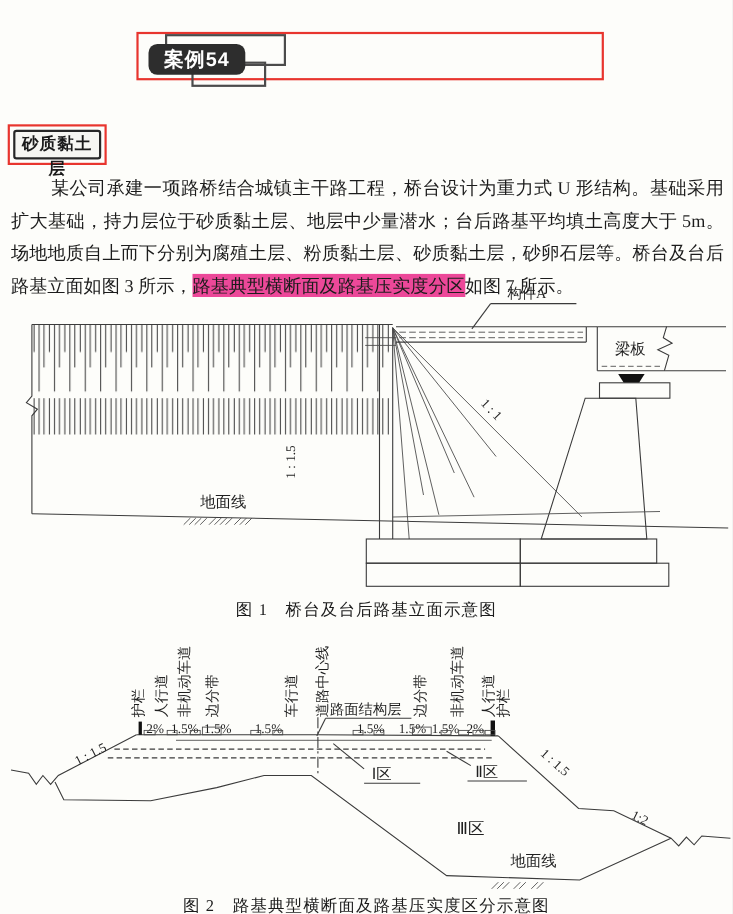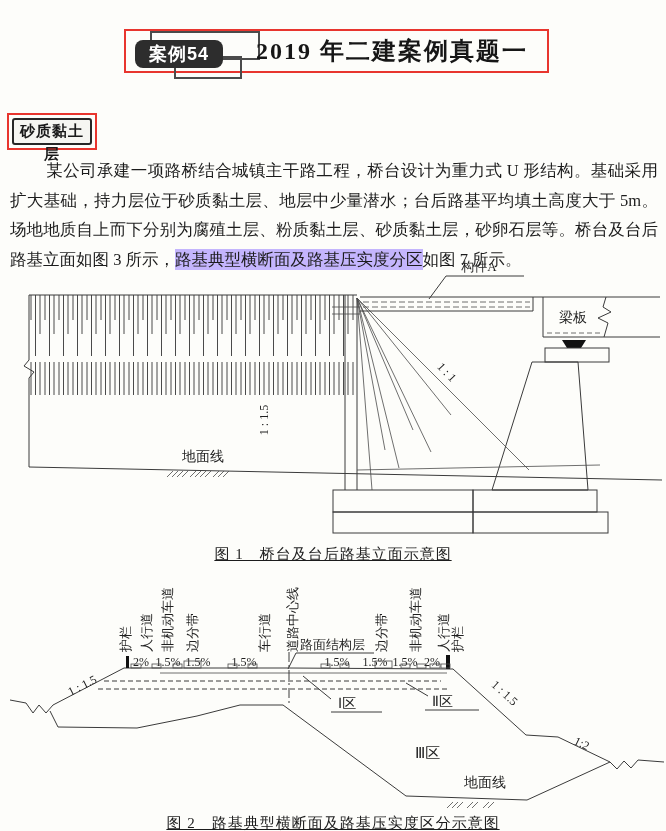--- a/index.html
+++ b/index.html
@@ -21,45 +21,44 @@
   
   .section-label-box{position:absolute;left:7px;top:113px;width:90px;height:37px;
                      border:2px solid #e8352e;box-sizing:border-box;padding:3px;}
   .banner{width:100%;height:100%;box-sizing:border-box;border:2px solid #272727;
           border-radius:3px;text-align:center;background:#f6f6f2;
           font:700 15px/23px "Liberation Serif",serif;letter-spacing:1px;color:#1a1a1a;}
 
   
   .body-text{position:absolute;left:10px;top:156px;width:648px;margin:0;
              font-size:16.5px;line-height:29.5px;text-align:justify;text-indent:2.2em;}
-  .hl{background:#c4b5fd;padding:1px 0;}
+  .hl{background:#ec4899;padding:1px 0;}
 
   
   .figure{position:absolute;left:0;width:666px;}
   .figure-1{top:260px;}
   .figure-2{top:572px;}
   .figure svg{display:block;}
-  .caption{text-align:center;font-size:15px;letter-spacing:1px;color:#1c1c1c;text-decoration:underline;}
+  .caption{text-align:center;font-size:15px;letter-spacing:1px;color:#1c1c1c;}
   .figure-1 .caption{margin-top:10px;}
   .figure-2 .caption{margin-top:2px;}
 
   .ln{stroke:#3b3b3b;stroke-width:1;fill:none;}
   .thin{stroke:#4a4a4a;stroke-width:0.8;fill:none;}
   svg text{fill:#1f1f1f;font-family:"Liberation Serif",serif;}
 </style>
 </head>
 <body>
 
 <div class="page">
 
   <div class="title-block">
     <div class="deco deco1"></div>
     <div class="deco deco2"></div>
     <div class="case-badge">案例54</div>
-    <div class="page-title">2019 年二建案例真题一</div>
   </div>
 
   <div class="section-label-box">
     <div class="banner">砂质黏土层</div>
   </div>
 
   <p class="body-text"><span>某公司承建一项路桥结合城镇主干路工程，桥台设计为重力式 U 形结构。基础采用扩大基础，持力层位于砂质黏土层、地层中少量潜水；台后路基平均填土高度大于 5m。场地地质自上而下分别为腐殖土层、粉质黏土层、砂质黏土层，砂卵石层等。桥台及台后路基立面如图 3 所示，</span><span class="hl">路基典型横断面及路基压实度分区</span><span>如图 7 所示。</span></p>
 
   <div class="figure figure-1">
     <svg width="666" height="275" viewBox="0 0 666 275">

